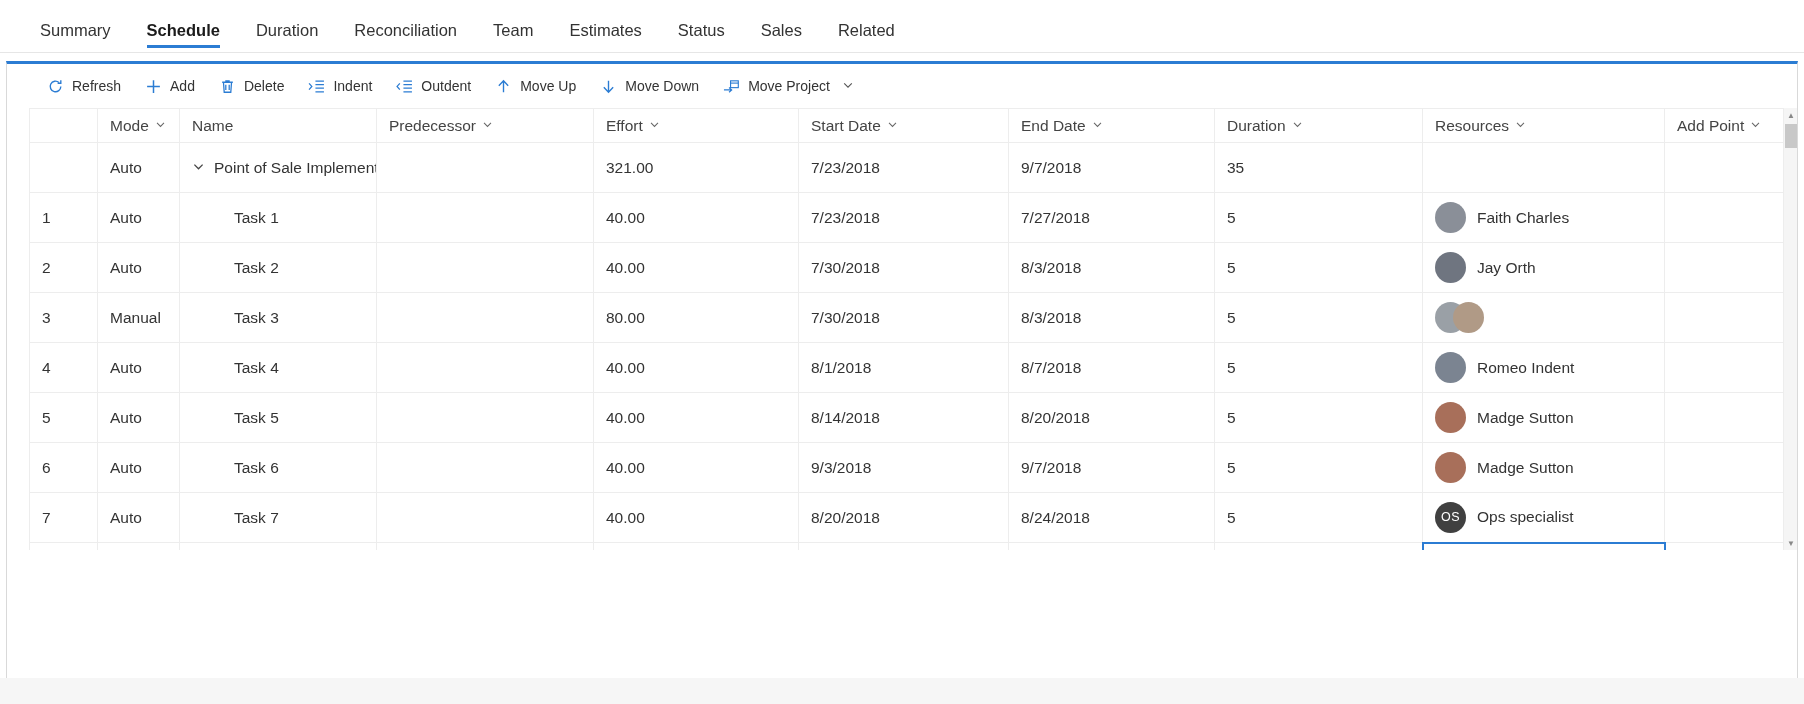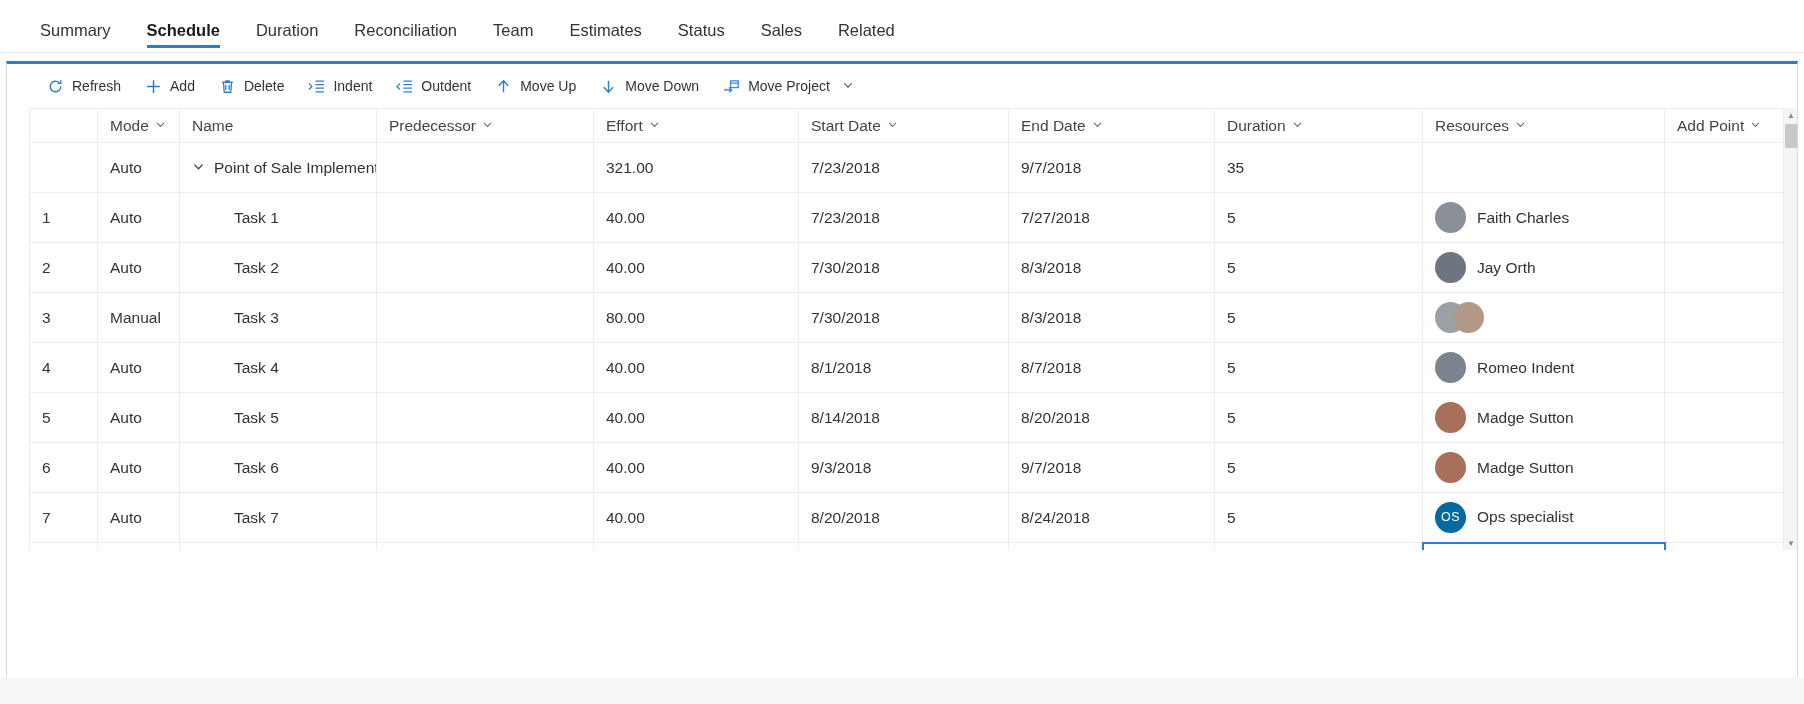--- a/index.html
+++ b/index.html
@@ -499,21 +499,21 @@
             <td class="c-rownum rownum"><span>7</span></td>
             <td class="c-mode"><span>Auto</span></td>
             <td class="c-name"><span class="nm-task">Task 7</span></td>
             <td class="c-pred"><span></span></td>
             <td class="c-effort num"><span>40.00</span></td>
             <td class="c-start"><span>8/20/2018</span></td>
             <td class="c-end"><span>8/24/2018</span></td>
             <td class="c-dur num"><span>5</span></td>
             <td class="c-res">
               <div class="res">
-                <div class="avatar init" style="background: #0369a1;">OS</div>
+                <div class="avatar init" style="background: #404040;">OS</div>
                 <span class="res-name">Ops specialist</span>
               </div>
             </td>
             <td class="c-add"></td>
           </tr>
           <tr>
             <td class="c-rownum rownum"></td>
             <td class="c-mode"></td>
             <td class="c-name"></td>
             <td class="c-pred"><span></span></td>

